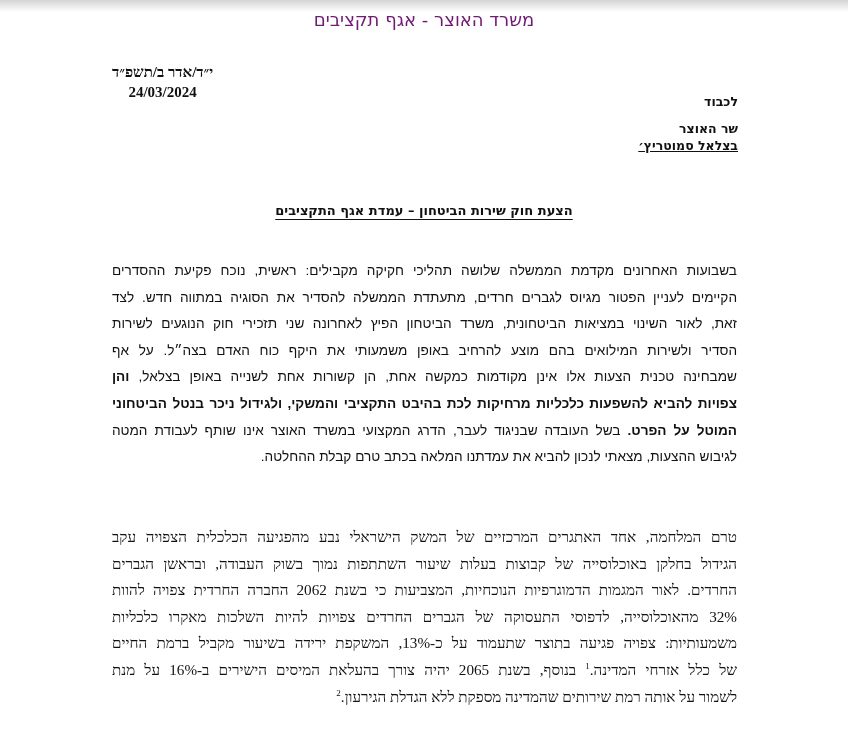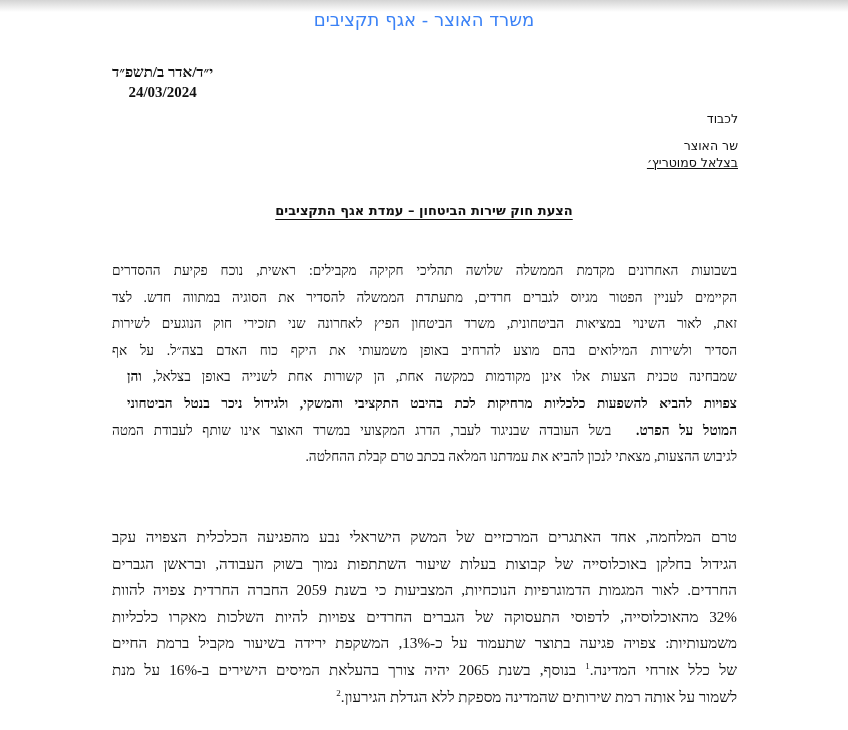--- a/index.html
+++ b/index.html
@@ -8,48 +8,48 @@
     font-family: "Liberation Serif", "DejaVu Serif", serif; color:#111;
     position:relative;
   }
   .topshade {
     position:absolute; left:0; top:0; width:848px; height:12px;
     background:linear-gradient(#d4d4d4, #ffffff);
   }
   .page { position:absolute; left:0; top:0; width:848px; height:730px; direction:rtl; }
   .header {
     position:absolute; top:9px; left:0; width:848px; text-align:center;
-    font-family: "DejaVu Sans", sans-serif; font-size:18px; color:#3b82f6;
+    font-family: "DejaVu Sans", sans-serif; font-size:18px; color:#701a75;
   }
   .date-block {
     position:absolute; left:112px; top:62px; direction:rtl; text-align:left;
     font-family: "Liberation Serif", serif; font-weight:bold; font-size:15px; line-height:20px;
   }
   .date-block div { text-align:center; }
   .recip {
-    position:absolute; right:110px; top:110px; text-align:right;
-    font-family: "DejaVu Sans", sans-serif; font-weight:normal; font-size:12.5px; line-height:17px;
+    position:absolute; right:110px; top:93px; text-align:right;
+    font-family: "DejaVu Sans", sans-serif; font-weight:bold; font-size:12.5px; line-height:17px;
   }
   .recip .to { margin-bottom:10px; }
   .recip .name { text-decoration:underline; }
   .title {
     position:absolute; top:203px; left:0; width:848px; text-align:center;
     font-family: "DejaVu Sans", sans-serif; font-weight:bold; font-size:13px;
     text-decoration:underline; text-underline-offset:4px;
   }
   .para {
     position:absolute; right:111px; width:625px; text-align:justify;
-    text-align-last:right; font-family: Liberation Serif, serif;
+    text-align-last:right; font-family: Liberation Sans, sans-serif;
     font-size:13.6px; line-height:26.6px;
   }
   .para .line { display:block; text-align:justify; text-align-last:justify; white-space:nowrap; }
   .para .line.last { text-align-last:right; }
   .p1 { top:258px; }
   .p2 { top:524px; font-family:"Liberation Serif", "DejaVu Serif", serif; font-size:15.2px; line-height:26.6px;margin-left:40px; }
-  b { font-weight:bold;margin-left:15px; }
+  b { font-weight:bold; }
   sup { font-size:9px; line-height:0; }
 </style>
 </head>
 <body>
 
 <div class="topshade"></div>
 
 <div class="page">
 
   <div class="header">משרד האוצר - אגף תקציבים</div>
@@ -74,20 +74,20 @@
     <span class="line">הסדיר ולשירות המילואים בהם מוצע להרחיב באופן משמעותי את היקף כוח האדם בצה״ל. על אף</span>
     <span class="line"><span>שמבחינה טכנית הצעות אלו אינן מקודמות כמקשה אחת, הן קשורות אחת לשנייה באופן בצלאל,</span> <b>והן</b></span>
     <span class="line"><b>צפויות להביא להשפעות כלכליות מרחיקות לכת בהיבט התקציבי והמשקי, ולגידול ניכר בנטל הביטחוני</b></span>
     <span class="line"><b>המוטל על הפרט.</b> <span>בשל העובדה שבניגוד לעבר, הדרג המקצועי במשרד האוצר אינו שותף לעבודת המטה</span></span>
     <span class="line last">לגיבוש ההצעות, מצאתי לנכון להביא את עמדתנו המלאה בכתב טרם קבלת ההחלטה.</span>
   </div>
 
   <div class="para p2">
     <span class="line">טרם המלחמה, אחד האתגרים המרכזיים של המשק הישראלי נבע מהפגיעה הכלכלית הצפויה עקב</span>
     <span class="line">הגידול בחלקן באוכלוסייה של קבוצות בעלות שיעור השתתפות נמוך בשוק העבודה, ובראשן הגברים</span>
-    <span class="line">החרדים. לאור המגמות הדמוגרפיות הנוכחיות, המצביעות כי בשנת 2059 החברה החרדית צפויה להוות</span>
+    <span class="line">החרדים. לאור המגמות הדמוגרפיות הנוכחיות, המצביעות כי בשנת 2062 החברה החרדית צפויה להוות</span>
     <span class="line">32% מהאוכלוסייה, לדפוסי התעסוקה של הגברים החרדים צפויות להיות השלכות מאקרו כלכליות</span>
     <span class="line">משמעותיות: צפויה פגיעה בתוצר שתעמוד על כ-13%, המשקפת ירידה בשיעור מקביל ברמת החיים</span>
     <span class="line"><span>של כלל אזרחי המדינה.</span><sup>1</sup> <span>בנוסף, בשנת 2065 יהיה צורך בהעלאת המיסים הישירים ב-16% על מנת</span></span>
     <span class="line last"><span>לשמור על אותה רמת שירותים שהמדינה מספקת ללא הגדלת הגירעון.</span><sup>2</sup></span>
   </div>
 
 </div>
 
 </body></html>

